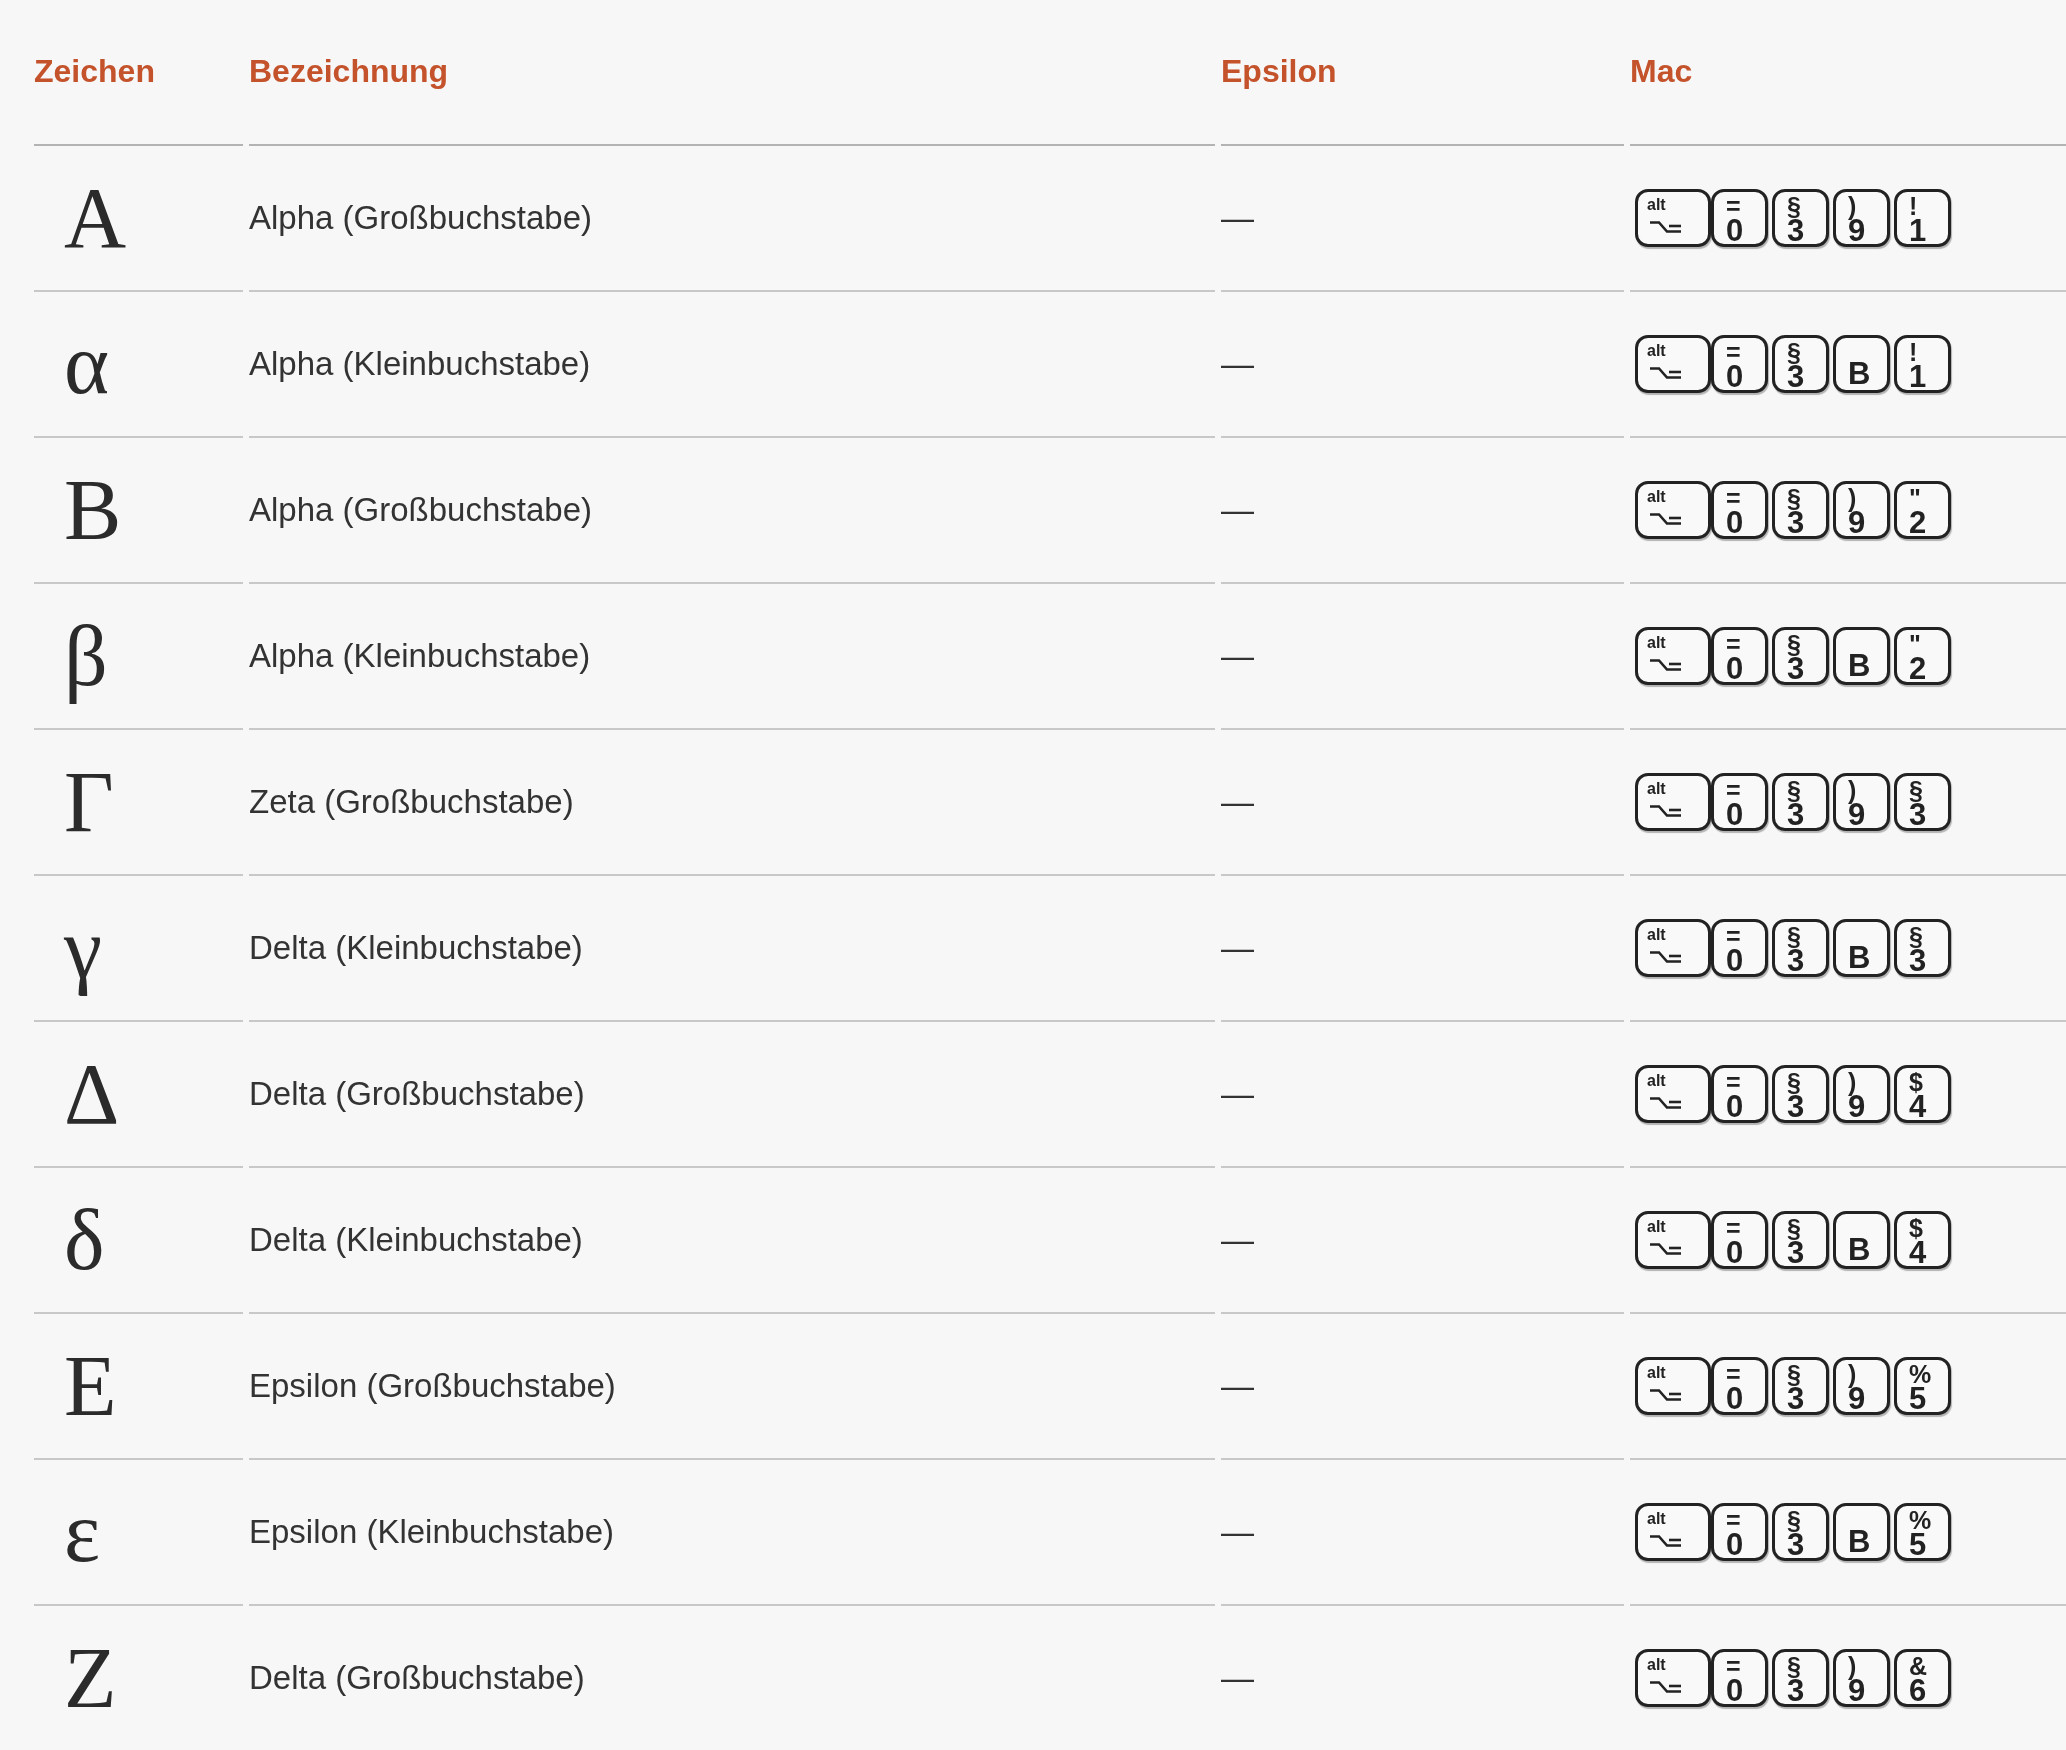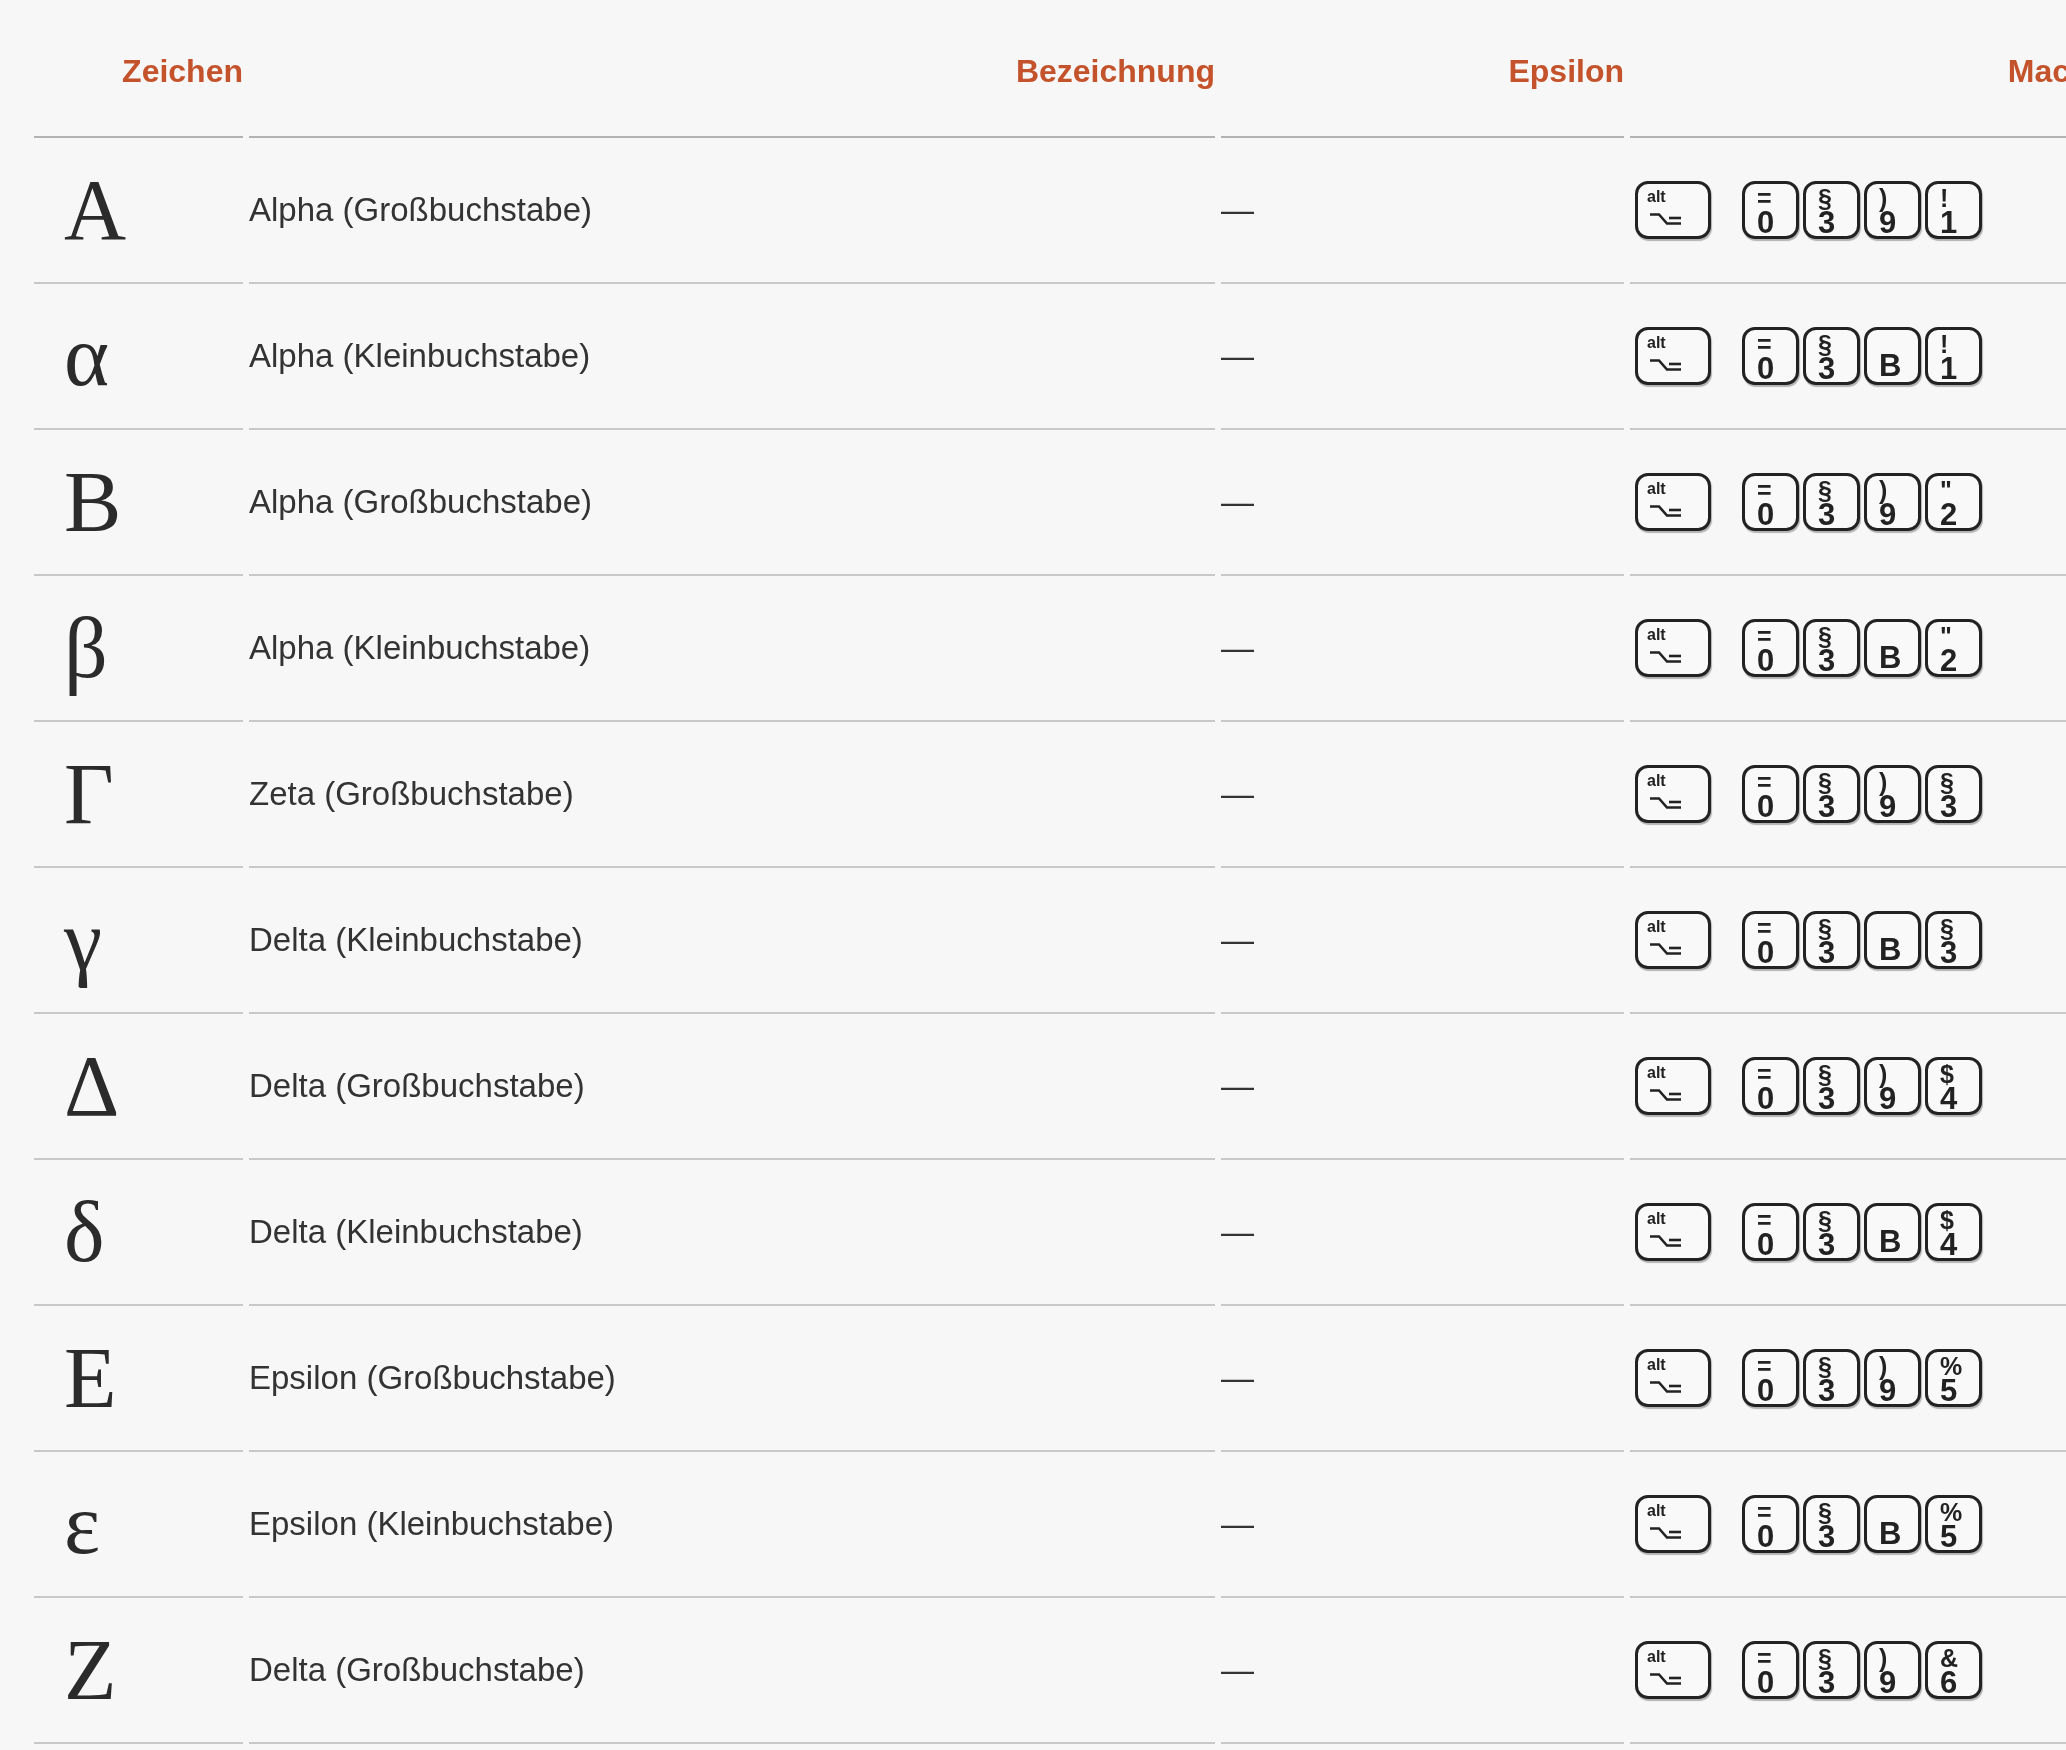--- a/index.html
+++ b/index.html
@@ -15,27 +15,27 @@
     color: #333333;
   }
   table.greek-table {
     border-collapse: separate;
     border-spacing: 6px 0;
     table-layout: fixed;
     width: 2044px;
     margin-left: 28px;
   }
   th {
-    text-align: right;
+    text-align: left;
     color: #c4522b;
     font-size: 32px;
     font-weight: bold;
     height: 114px;
     vertical-align: middle;
-    padding: 14px 0 8px 0;
+    padding: 14px 0 16px 0;
     border-bottom: 2px solid #b3b3b3;
   }
   tbody td {
     height: 144px;
     vertical-align: middle;
     border-bottom: 2px solid #c8c8c8;
     padding: 0;
   }
   td.zeichen {
     font-family: "Liberation Serif", "DejaVu Serif", serif;
@@ -67,21 +67,20 @@
   .key.char {
     width: 57px;
     margin-right: 4px;
     padding: 2px 0 3px 12px;
     display: flex;
     flex-direction: column;
     justify-content: space-between;
   }
   .key.alt {
     width: 76px;
-    margin-right: 31px;
   }
   .key .top {
     display: block;
     font-size: 25px;
     line-height: 24px;
     height: 24px;
     font-weight: bold;
     color: #222222;
   }
   .key .bottom {

